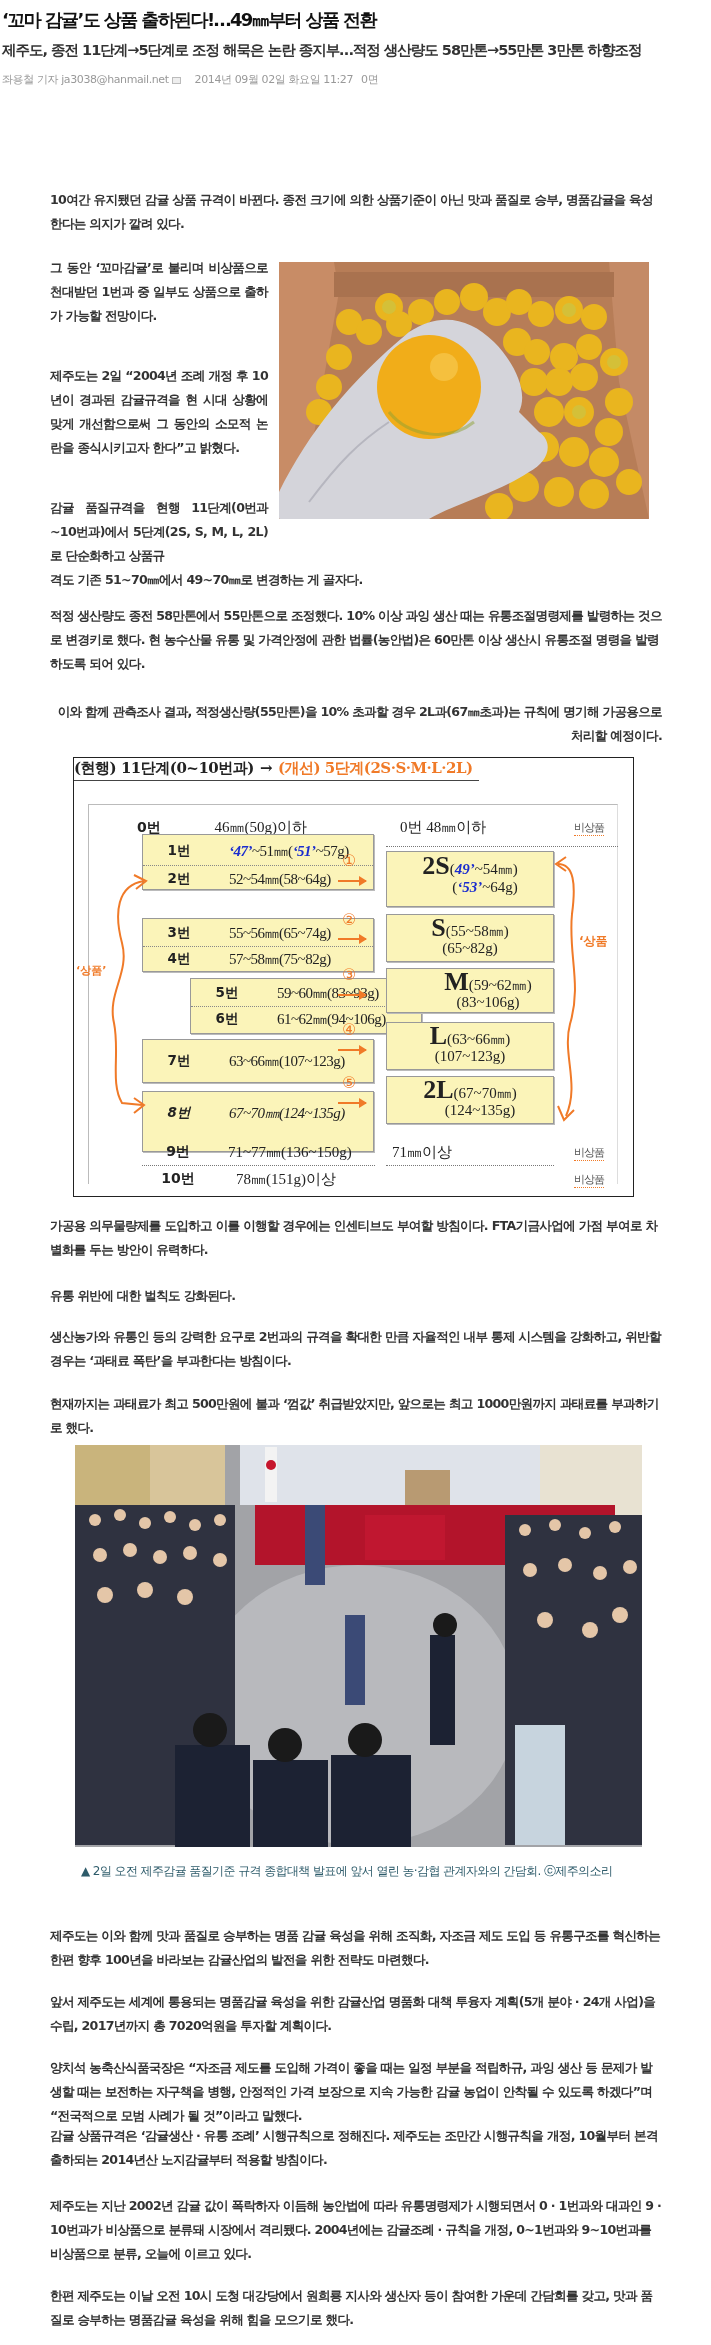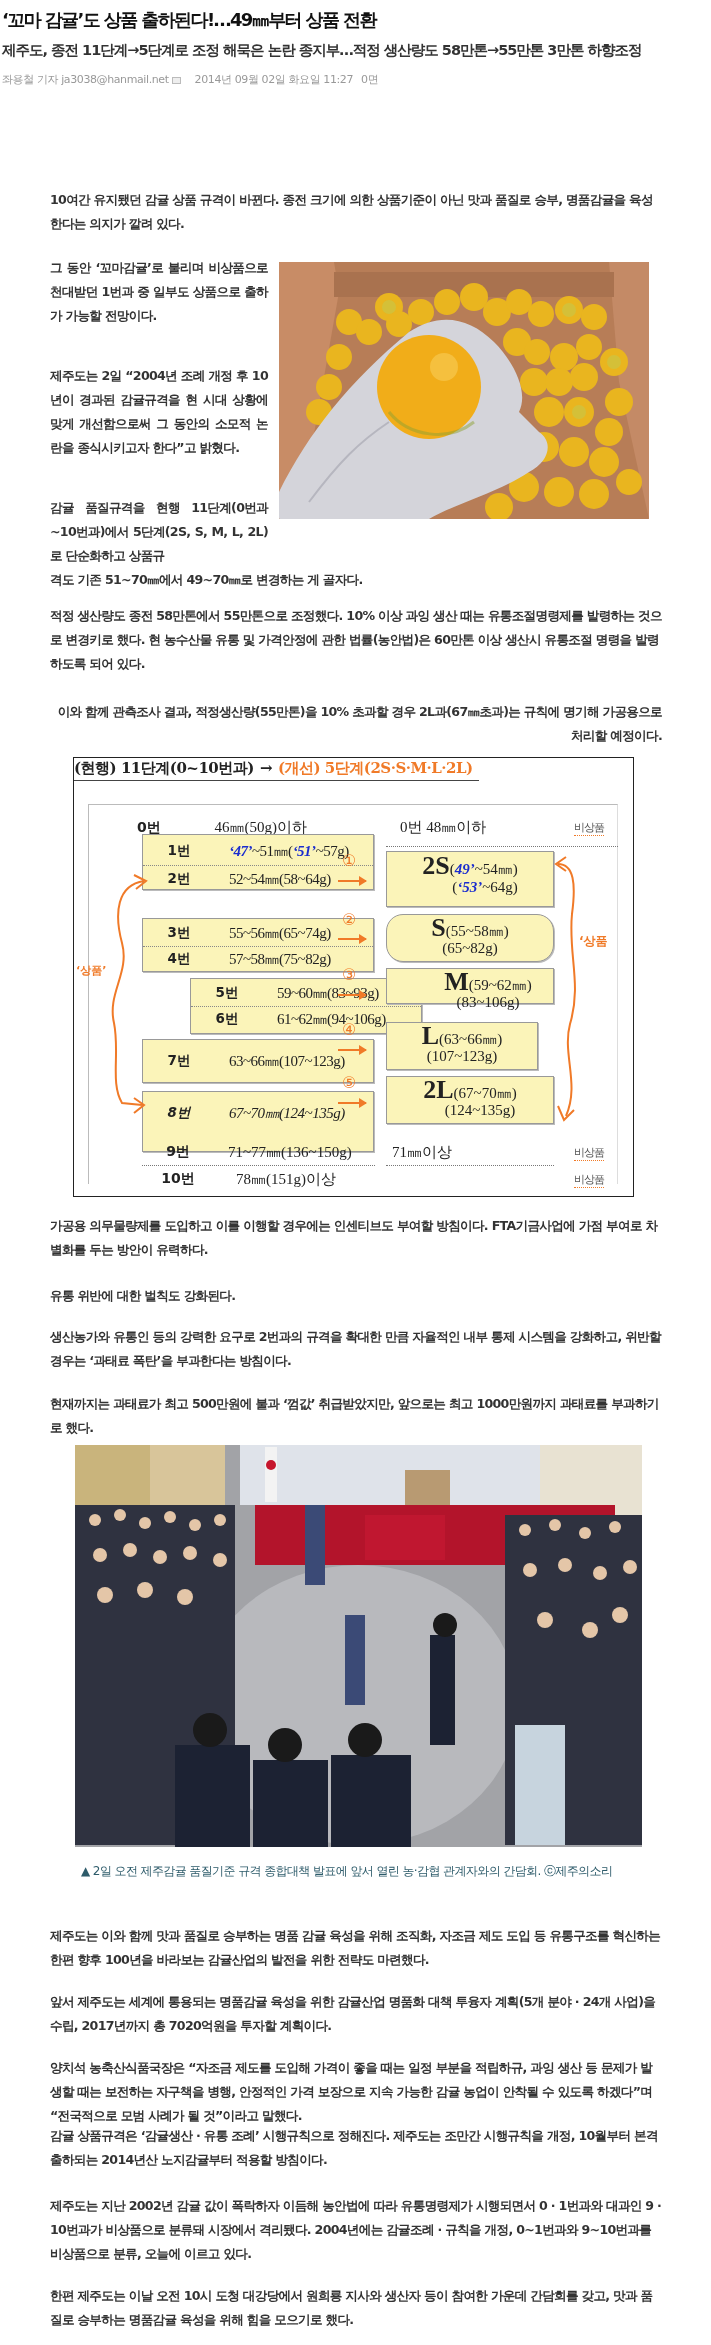--- a/index.html
+++ b/index.html
@@ -221,31 +221,31 @@
   <span class="circ" style="left:268px; top:262px;">④</span>
   <div class="rarrow" style="left:264px; top:291px;"></div>
   <span class="circ" style="left:268px; top:315px;">⑤</span>
   <div class="rarrow" style="left:264px; top:344px;"></div>
 
   <div class="ybox nbox" style="left:312px; top:93px; width:168px; height:56px; padding-top:5px;">
     <div><span class="big">2S</span><span class="sm">(</span><span class="sm blue">49’</span><span class="sm">~54㎜)</span></div>
     <div style="padding-left:30px;"><span class="sm">(</span><span class="sm blue">‘53’</span><span class="sm">~64g)</span></div>
   </div>
 
-  <div class="ybox nbox" style="left:312px; top:156px; width:168px; height:48px; padding-top:4px;border-radius:17px;">
+  <div class="ybox nbox" style="left:312px; top:156px; width:168px; height:48px; padding-top:4px;">
     <div><span class="big">S</span><span class="sm">(55~58㎜)</span></div>
     <div class="sm">(65~82g)</div>
   </div>
 
-  <div class="ybox nbox" style="left:312px; top:210px; width:168px; height:36px; padding-top:4px;padding-left:36px;">
+  <div class="ybox nbox" style="left:312px; top:210px; width:168px; height:45px; padding-top:4px;padding-left:36px;">
     <div><span class="big">M</span><span class="sm">(59~62㎜)</span></div>
     <div class="sm">(83~106g)</div>
   </div>
 
-  <div class="ybox nbox" style="left:312px; top:264px; width:152px; height:48px; padding-top:4px;">
+  <div class="ybox nbox" style="left:312px; top:264px; width:168px; height:48px; padding-top:4px;">
     <div><span class="big">L</span><span class="sm">(63~66㎜)</span></div>
     <div class="sm">(107~123g)</div>
   </div>
 
   <div class="ybox nbox" style="left:312px; top:318px; width:168px; height:48px; padding-top:4px;">
     <div><span class="big">2L</span><span class="sm">(67~70㎜)</span></div>
     <div class="sm" style="padding-left:20px;">(124~135g)</div>
   </div>
 
   <svg style="position:absolute; left:478px; top:96px;" width="40" height="280" viewBox="0 0 40 280">

